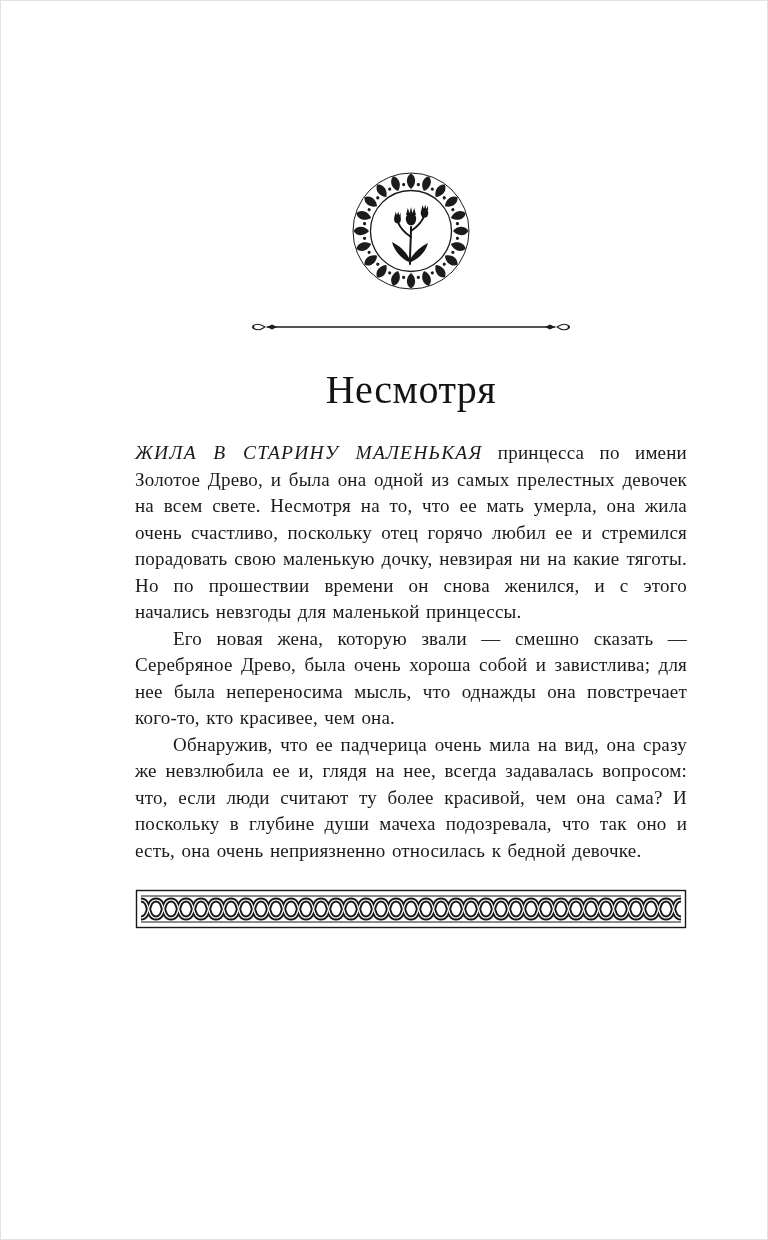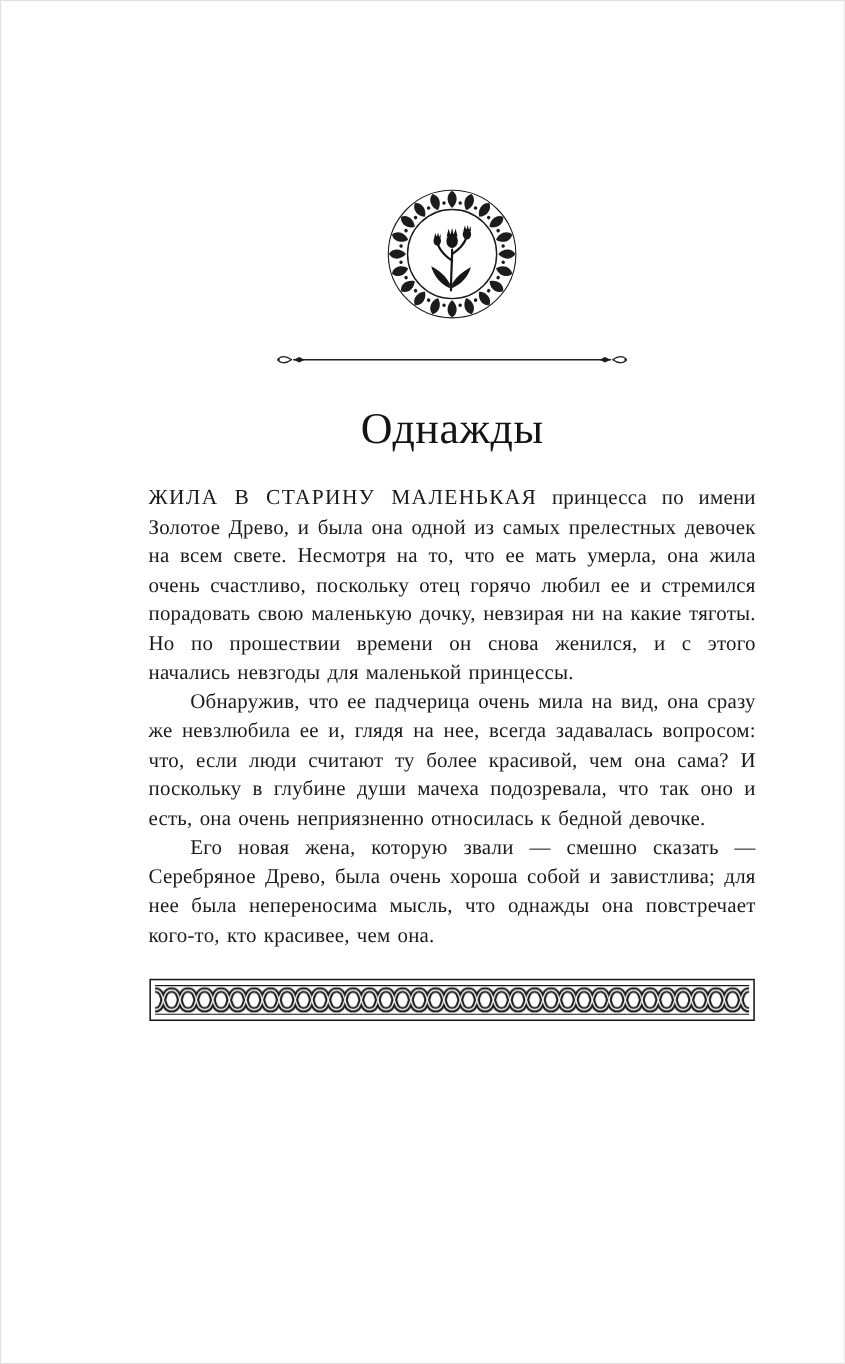--- a/index.html
+++ b/index.html
@@ -46,20 +46,21 @@
     line-height: 26.5px;
     text-align: justify;
     letter-spacing: 0.2px;
     word-spacing: 1.5px;
   }
   .story p { margin: 0; text-indent: 38px; }
   .story p.first { text-indent: 0; }
   .lead-caps {
     letter-spacing: 1.2px;
     font-size: 19.5px;
+    font-style: italic;
   }
   .knotwork {
     width: 552px;
     margin: 24px 0 0 0;
   }
   .knotwork svg { display: block; width: 552px; height: 42px; }
 </style>
 </head>
 <body>
 
@@ -147,27 +148,27 @@
         <g fill="#1c1c1c">
           <path d="M16,8 L21,5.5 L26,8 L21,10.5 Z"></path>
           <path d="M304,8 L299,5.5 L294,8 L299,10.5 Z"></path>
           <circle cx="2.2" cy="8" r="1.2"></circle>
           <circle cx="317.8" cy="8" r="1.2"></circle>
         </g>
       </svg>
     </div>
 
     <h1 class="chapter-title">
-      <span>Однажды</span><br>
+      <span>Несмотря</span><br>
     </h1>
 
     <div class="story">
       <p class="first"><span class="lead-caps">ЖИЛА В СТАРИНУ МАЛЕНЬКАЯ</span><span> принцесса по имени Золотое Древо, и была она одной из самых прелестных девочек на всем свете. Несмотря на то, что ее мать умерла, она жила очень счастливо, поскольку отец горячо любил ее и стремился порадовать свою маленькую дочку, невзирая ни на какие тяготы. Но по прошествии времени он снова женился, и с этого начались невзгоды для маленькой принцессы.</span></p>
+      <p>Его новая жена, которую звали — смешно сказать — Серебряное Древо, была очень хороша собой и завистлива; для нее была непереносима мысль, что однажды она повстречает кого-то, кто красивее, чем она.</p>
       <p>Обнаружив, что ее падчерица очень мила на вид, она сразу же невзлюбила ее и, глядя на нее, всегда задавалась вопросом: что, если люди считают ту более красивой, чем она сама? И поскольку в глубине души мачеха подозревала, что так оно и есть, она очень неприязненно относилась к бедной девочке.</p>
-      <p>Его новая жена, которую звали — смешно сказать — Серебряное Древо, была очень хороша собой и завистлива; для нее была непереносима мысль, что однажды она повстречает кого-то, кто красивее, чем она.</p>
     </div>
 
     <div class="knotwork">
       <svg viewBox="0 0 552 42" xmlns="http://www.w3.org/2000/svg">
         <defs>
           <pattern id="knot" x="6" y="8" width="30" height="26" patternUnits="userSpaceOnUse">
             <path d="M0,4 C10,4 5,22 15,22 C25,22 20,4 30,4" fill="none" stroke="#181818" stroke-width="5"></path>
             <path d="M0,22 C10,22 5,4 15,4 C25,4 20,22 30,22" fill="none" stroke="#181818" stroke-width="5"></path>
             <path d="M0,4 C10,4 5,22 15,22 C25,22 20,4 30,4" fill="none" stroke="#ffffff" stroke-width="1.2"></path>
             <path d="M0,22 C10,22 5,4 15,4 C25,4 20,22 30,22" fill="none" stroke="#ffffff" stroke-width="1.2"></path>

